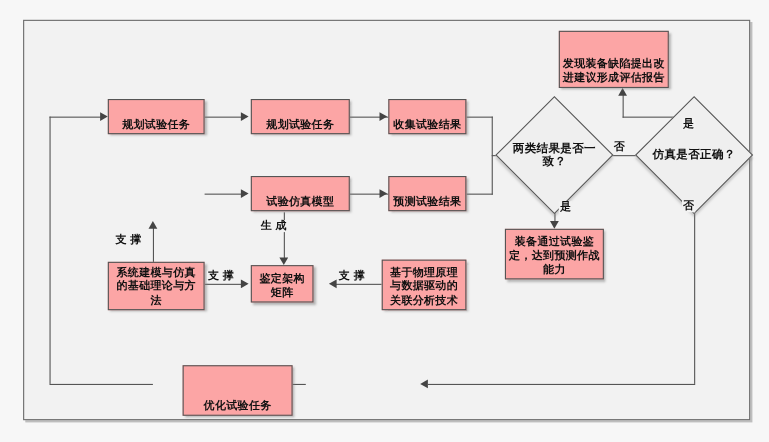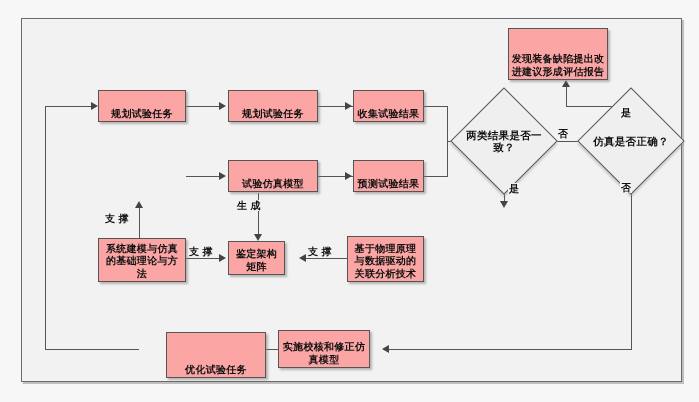--- a/index.html
+++ b/index.html
@@ -171,32 +171,32 @@
   </div>
 
   <div class="node" style="left:228px;top:241px;width:57px;height:34px;">
     <span>鉴定架构矩阵</span>
   </div>
 
   <div class="node" style="left:347px;top:236px;width:77px;height:46px;">
     <span>基于物理原理与数据驱动的关联分析技术</span>
   </div>
 
+  <div class="node" style="left:459px;top:208px;width:90px;height:46px;">
+    <span>装备通过试验鉴定，达到预测作战能力</span>
+  </div>
 
   <div class="node" style="left:508px;top:28px;width:100px;height:52px;">
     <span>发现装备缺陷提出改进建议形成评估报告</span>
   </div>
 
   <div class="node" style="left:139px;top:332px;width:100px;height:46px;margin-left:27px;">
     <span>优化试验任务</span>
   </div>
 
-  <div class="node" style="left:278px;top:330px;width:92px;height:38px;">
-    <span>实施校核和修正仿真模型</span>
-  </div>
 
   <div class="diamond" style="left:466px;top:103px;width:76px;height:76px;">
     <div class="dshape"></div>
     <div class="dtext">两类结果是否一致？</div>
   </div>
 
   <div class="diamond" style="left:593px;top:103px;width:76px;height:76px;">
     <div class="dshape"></div>
     <div class="dtext">仿真是否正确？</div>
   </div>

